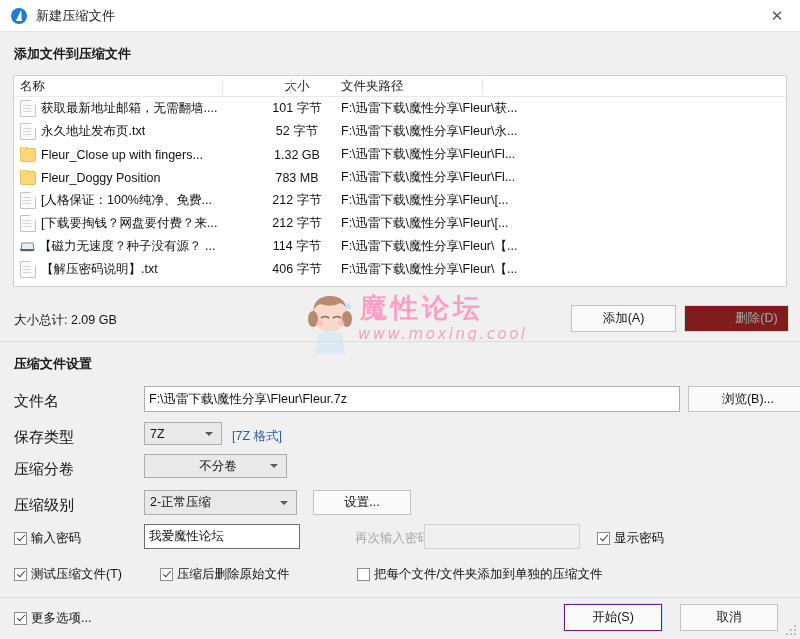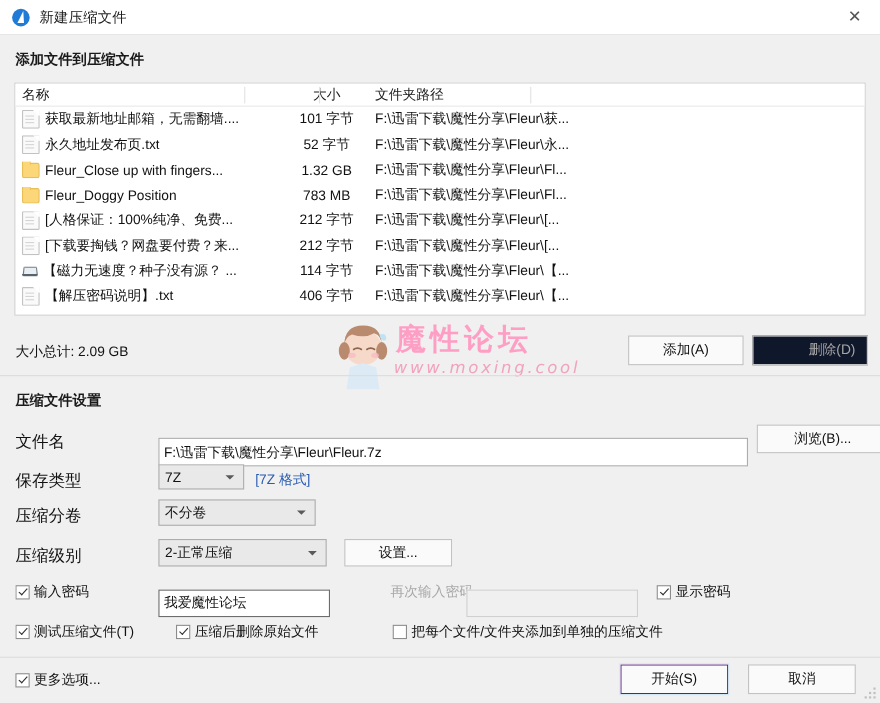--- a/index.html
+++ b/index.html
@@ -238,21 +238,21 @@
     border: 1px solid #c2c2c2;
     background: #f0f0f0;
     color: #111;
     font-size: 12.5px;
     font-family: "Liberation Sans", sans-serif;
     display: flex;
     align-items: center;
     justify-content: center;
     position: absolute;
   }
-  .btn.disabled { color: #a6a6a6; border-color: #d6d6d6; background: #0f172a; padding-left: 40px; }
+  .btn.disabled { color: #a6a6a6; border-color: #d6d6d6; background: #7f1d1d; padding-left: 40px; }
   #add-button    { left: 571px; top: 305px; width: 105px; height: 27px; background:#fafafa; }
   #delete-button { left: 684px; top: 305px; width: 105px; height: 27px; }
   #browse-button { left: 688px; top: 386px; width: 120px;  height: 26px; background:#fafafa;}
   #settings-button { left: 313px; top: 490px; width: 98px; height: 25px; background:#fafafa;}
   #start-button  { left: 564px; top: 604px; width: 98px;  height: 27px;
                    background:#fafafa; border:1px solid #701a75; outline:1px solid #cfe6f7; }
   #cancel-button { left: 680px; top: 604px; width: 98px;  height: 27px; background:#fafafa;}
 
   
   .flabel {
@@ -269,21 +269,20 @@
     position: absolute;
     box-sizing: border-box;
     border: 1px solid #adadad;
     background: #fff;
     font-size: 12.5px;
     font-family: "Liberation Sans", sans-serif;
     color: #111;
     padding: 0 4px;
     display: flex;
     align-items: center;
-    margin-top: 12px;
   }
   #filename-input { left: 144px; top: 386px; width: 536px; height: 26px; }
   #password-input { left: 144px; top: 524px; width: 156px; height: 25px; border-color:#6d6d6d;}
   #password-confirm-input {
     left: 424px; top: 524px; width: 156px; height: 25px;
     border-color:#d0d0d0; background:#f0f0f0; color:#b0b0b0;
   }
 
   .combo {
     position: absolute;
@@ -299,21 +298,21 @@
   .combo .arrow {
     position: absolute;
     right: 8px; top: 50%;
     margin-top: -2px;
     width: 0; height: 0;
     border-left: 4px solid transparent;
     border-right: 4px solid transparent;
     border-top: 4px solid #5a5a5a;
   }
   #savetype-combo { left: 144px; top: 422px; width: 78px;  height: 23px; }
-  #volume-combo   { left: 144px; top: 454px; width: 143px; height: 24px; }
+  #volume-combo   { left: 144px; top: 454px; width: 143px; height: 24px; justify-content: center; }
   #level-combo    { left: 144px; top: 490px; width: 153px; height: 25px; }
 
   #format-link {
     position: absolute;
     left: 232px; top: 428px;
     font-size: 12.5px;
     color: #2a5db0;
   }
 
   

